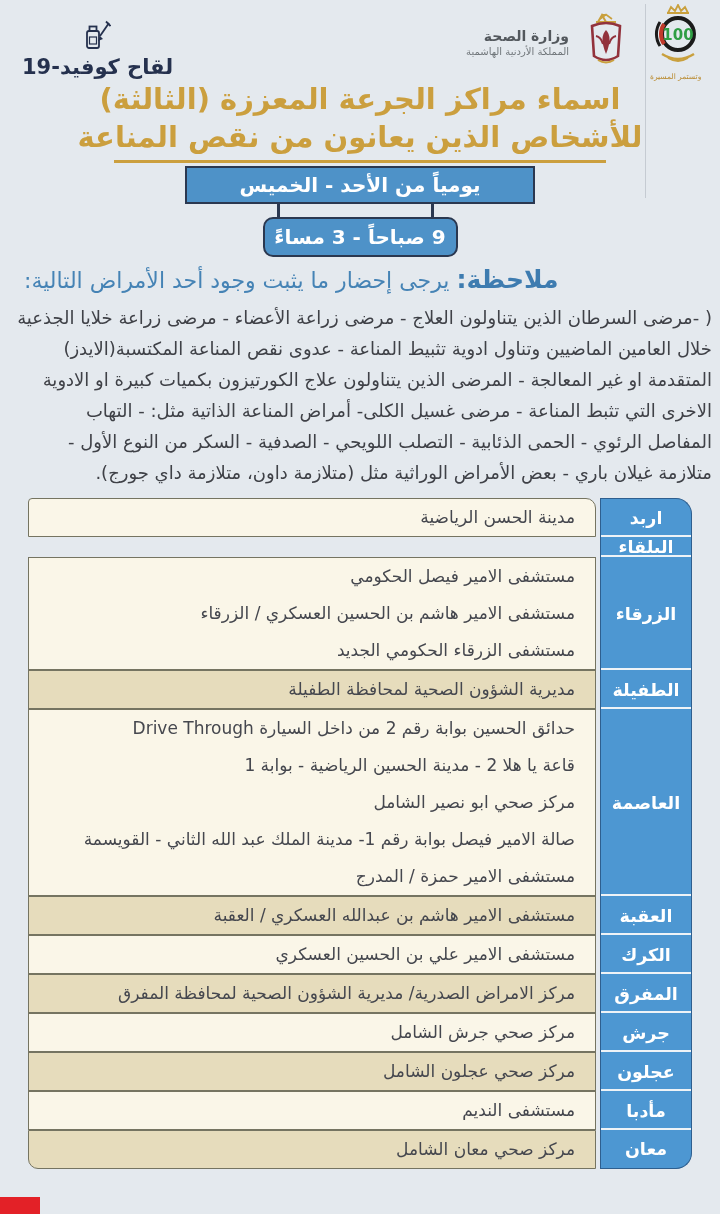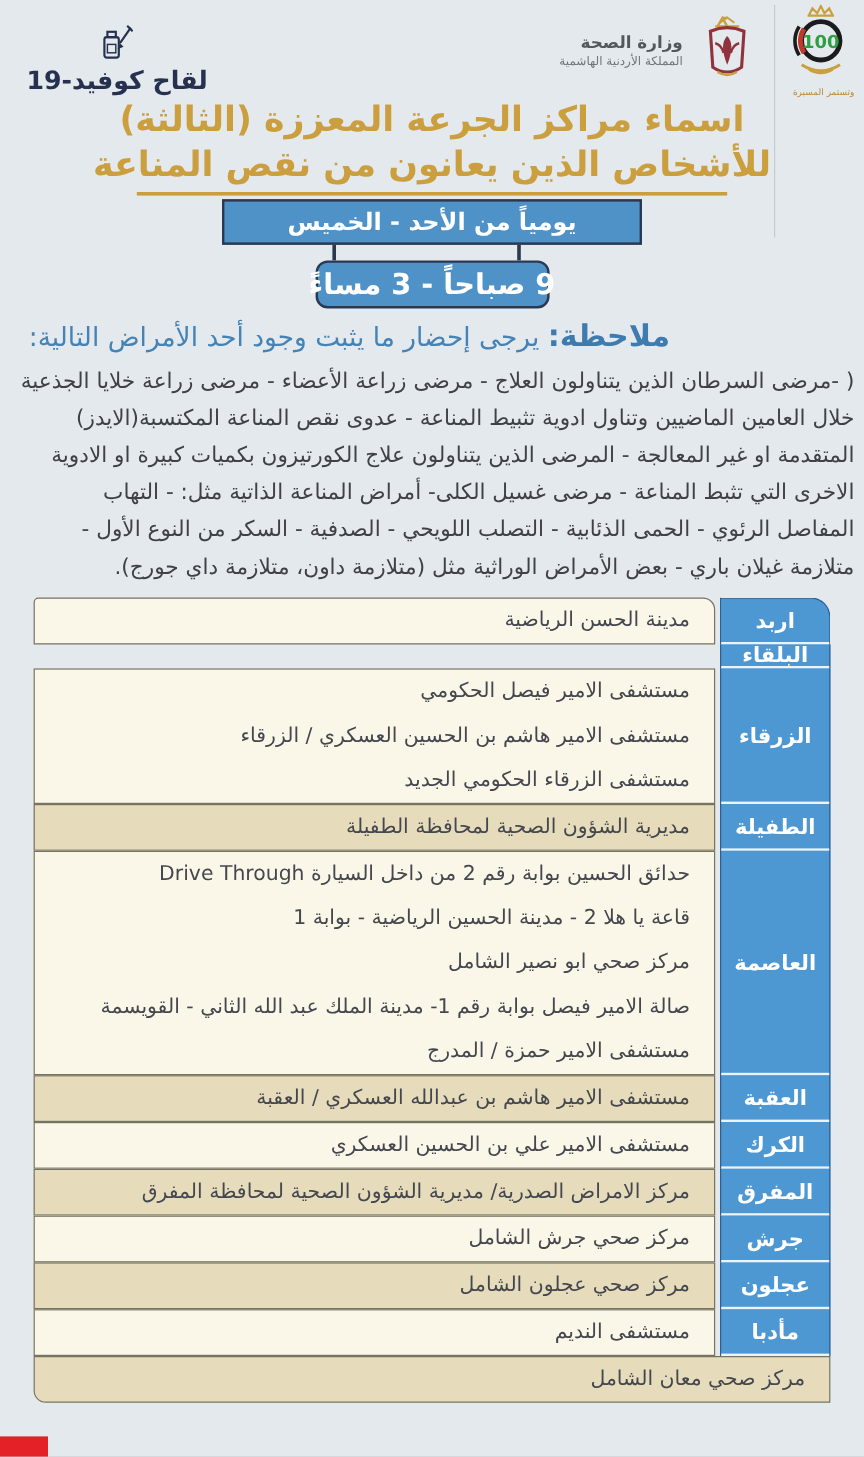--- a/index.html
+++ b/index.html
@@ -14,38 +14,38 @@
         direction:rtl;overflow:hidden;}
 
   
   .covid-label{position:absolute;top:20px;left:22px;display:flex;direction:rtl;align-items:center;gap:3px;
                color:var(--header-navy);font-size:21px;font-weight:bold;flex-direction:column;}
   .ministry{position:absolute;top:12px;right:82px;display:flex;direction:rtl;align-items:center;gap:5px;}
   .ministry-text{text-align:right;}
   .ministry-name{font-size:14px;font-weight:bold;color:#53585d;}
   .ministry-sub{font-size:10px;color:#70767a;margin-top:2px;}
   .header-divider{position:absolute;top:4px;right:74px;width:1px;height:194px;background:#c5cbd2;}
-  .centennial{position:absolute;top:4px;right:8px;width:62px;text-align:right;}
+  .centennial{position:absolute;top:4px;right:8px;width:62px;text-align:left;}
   .centennial-caption{font-size:7.5px;color:#b98a2e;margin-top:2px;}
 
   
   .title-block{padding-top:80px;text-align:center;color:var(--gold);font-weight:bold;}
   .title-line{font-size:29px;line-height:38px;}
   .title-underline{width:492px;height:3px;background:var(--gold);margin:4px auto 0;}
 
   
   .days-banner{width:350px;min-height:38px;margin:3px auto 0;background:var(--banner-blue);
                border:2px solid var(--banner-border);display:flex;align-items:center;justify-content:center;
                color:#fff;font-size:20px;font-weight:bold;white-space:nowrap;}
   .connectors{position:relative;width:100%;height:13px;}
   .connectors span{position:absolute;top:0;width:3px;height:13px;background:var(--banner-border);}
   .conn-a{left:277px;} .conn-b{left:431px;}
   .hours-banner{width:195px;min-height:40px;margin:0 auto;background:var(--banner-blue);
                 border:2.5px solid var(--banner-border);border-radius:10px;display:flex;align-items:center;
-                justify-content:center;color:#fff;font-size:24px;font-weight:bold;white-space:nowrap;}
+                justify-content:center;color:#fff;font-size:20px;font-weight:bold;white-space:nowrap;}
 
   
   .note-line{margin:8px 24px 0;text-align:left;direction:rtl;white-space:nowrap;}
   .note-label{font-size:25px;font-weight:bold;color:#3e7cb0;}
   .note-text{font-size:22px;color:var(--note-blue);}
   .conditions{margin:8px 8px 0;}
   .cond-line{direction:rtl;text-align:right;font-size:18px;line-height:31px;color:var(--text-dark);}
 
   
   .centers-table{margin:10px 28px 0 28px;}
@@ -210,20 +210,21 @@
           <div class="center-line">مركز صحي عجلون الشامل</div>
         </div>
       </div>
       <div class="trow">
         <div class="gov">مأدبا</div>
         <div class="cell">
           <div class="center-line">مستشفى النديم</div>
         </div>
       </div>
       <div class="trow">
+        <div class="gov">معان</div>
         <div class="cell">
           <div class="center-line">مركز صحي معان الشامل</div>
         </div>
       </div>
     </div>
 
   <div class="red-corner"></div>
 </div>
 
 </body></html>

